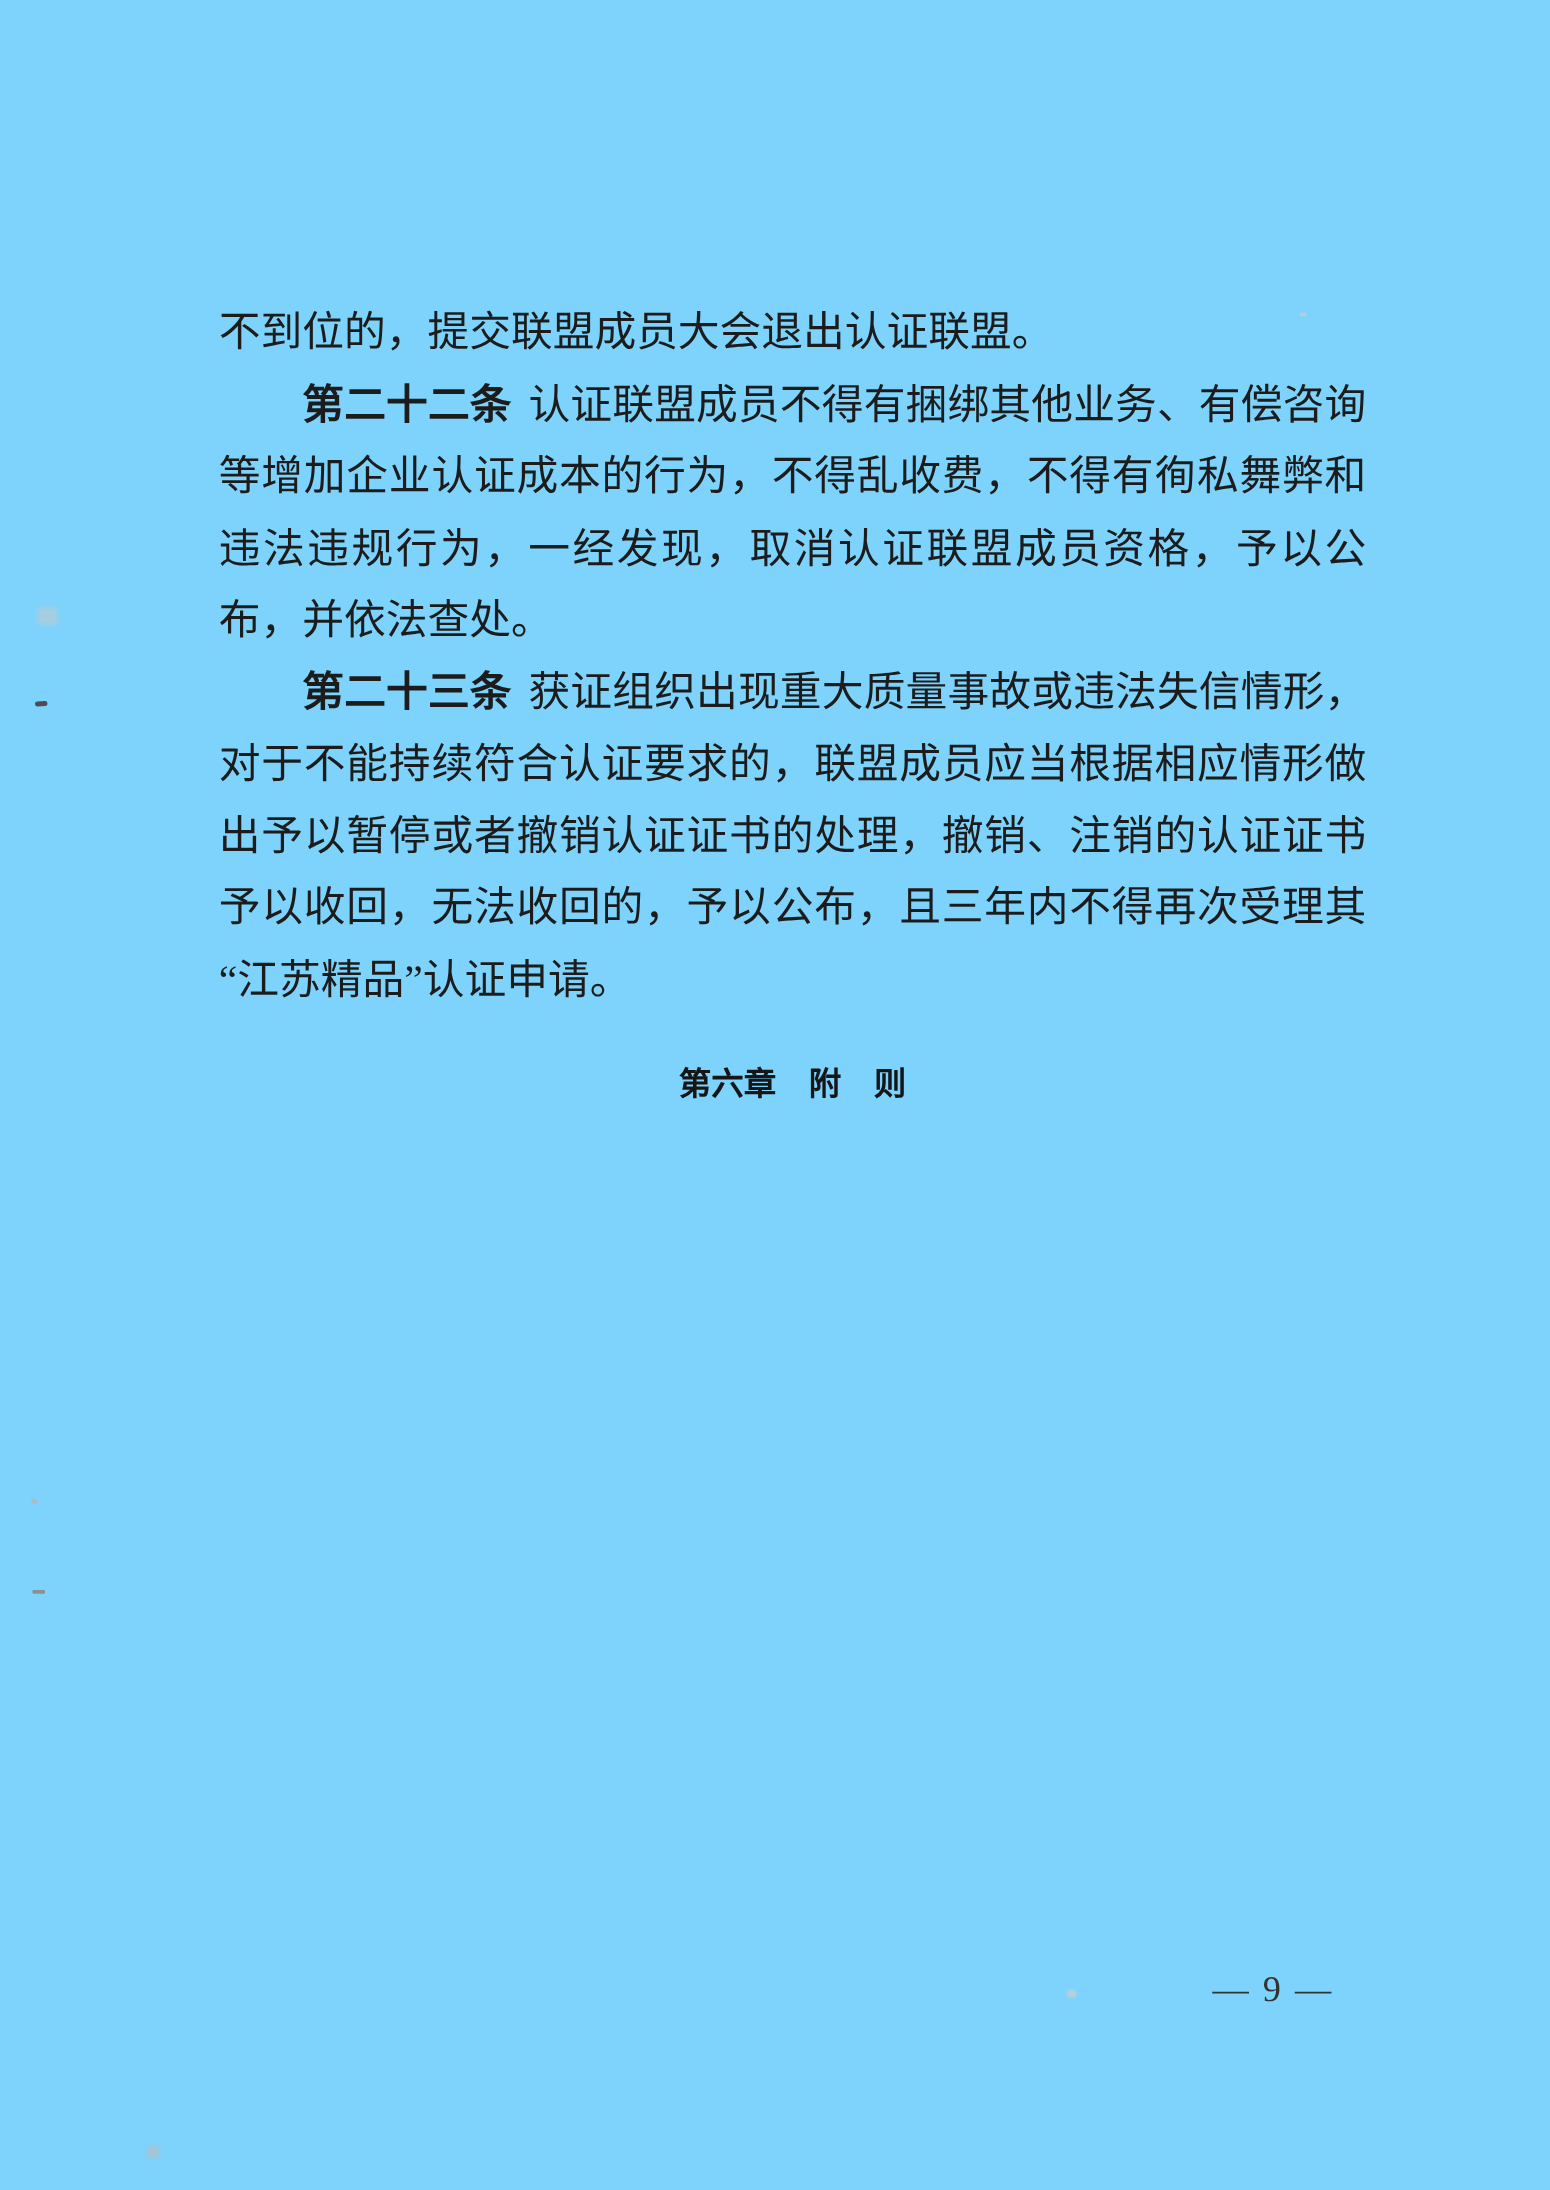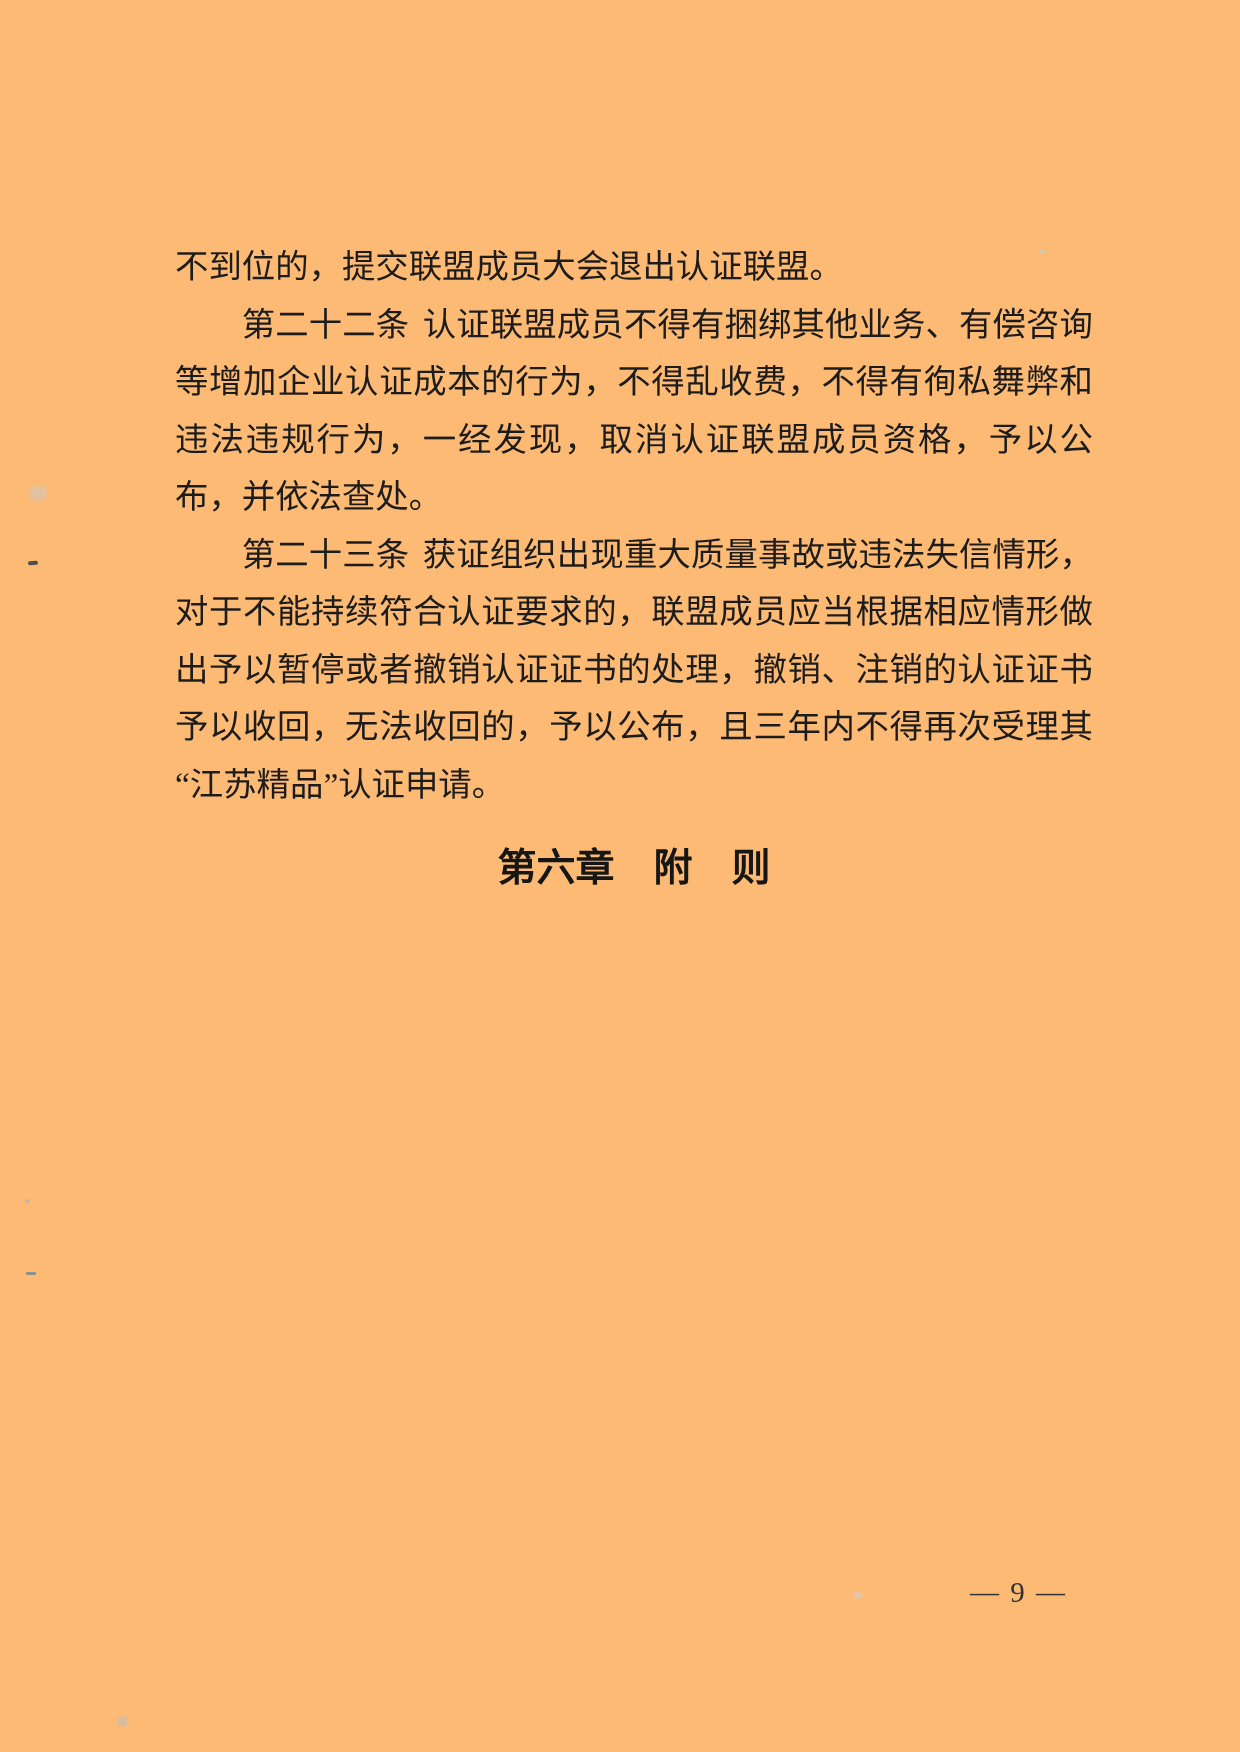--- a/index.html
+++ b/index.html
@@ -4,21 +4,21 @@
 <style>
   html, body {
     margin: 0;
     padding: 0;
     background: #ffffff;
   }
   .page {
     position: relative;
     width: 1240px;
     height: 1752px;
-    background: #fdba74;
+    background: #7dd3fc;
     overflow: hidden;
     font-family: "Liberation Serif", "DejaVu Serif", serif;
     color: #1c1c1c;
   }
   .content {
     position: absolute;
     left: 175px;
     top: 238px;
     width: 918px;
     font-size: 33.4px;
@@ -28,28 +28,28 @@
     letter-spacing: 0;
   }
   .para {
     margin: 0;
     padding: 0;
     text-align: justify;
   }
   .para.continuation { text-indent: 0; }
   .para.article { text-indent: 2em; }
   .article-label {
-    font-weight: 400;
+    font-weight: 700;
     font-family: "Liberation Sans", "DejaVu Sans", sans-serif;
     margin-right: 0.4em;
   }
   .chapter-heading {
     margin: 26px 0 24.5px 0;
     padding: 0;
-    font-size: 39px;
+    font-size: 26px;
     line-height: 57.5px;
     text-align: center;
     text-indent: 0;
     font-weight: 700;
     font-family: "Liberation Sans", "DejaVu Sans", sans-serif;
     color: #161616;
   }
   .page-footer {
     position: absolute;
     top: 1578px;

